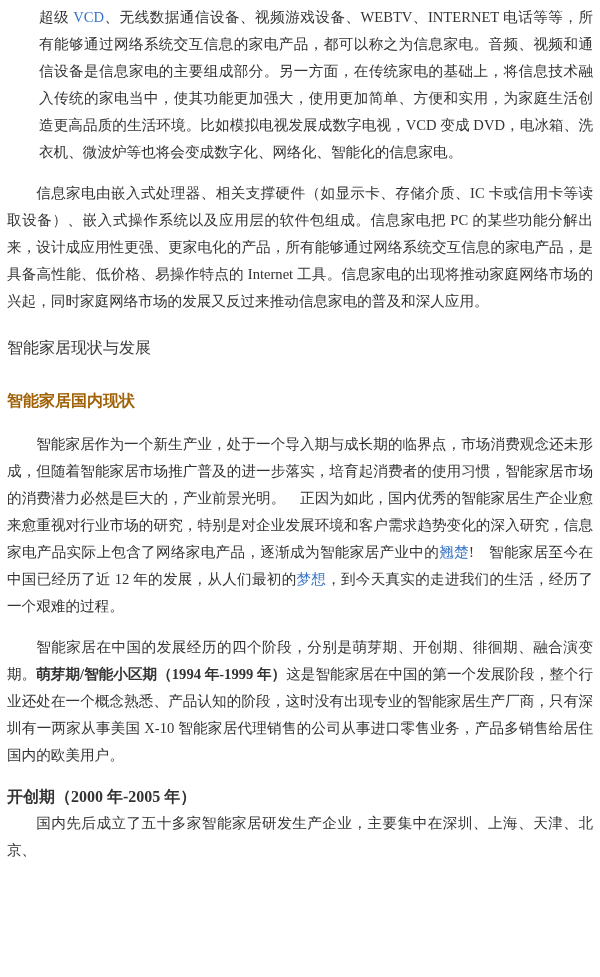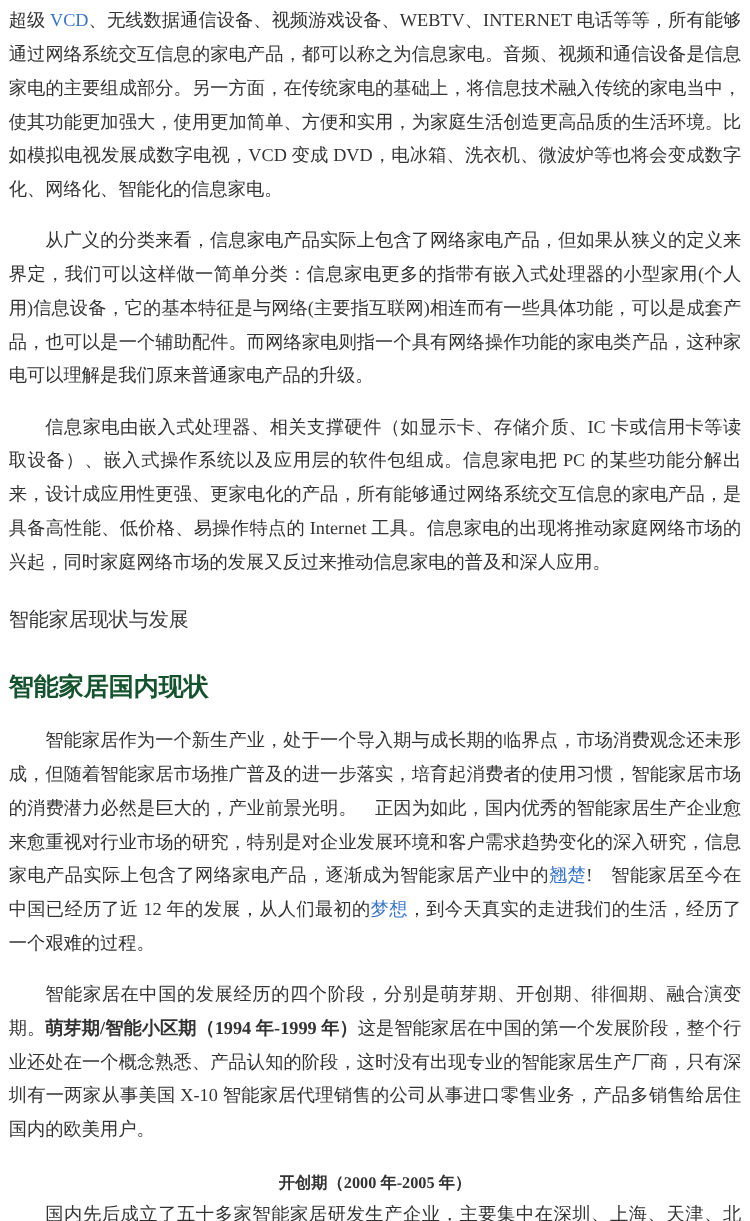--- a/index.html
+++ b/index.html
@@ -21,63 +21,62 @@
     color:var(--text);
     font-family:"Liberation Serif","DejaVu Serif",serif;
     font-size:14.6px;
     line-height:27px;
     text-align:justify;
   }
   .page p{
     margin:14px 0;
   }
   .page p.indent{ text-indent:2em; }
-  .page p:first-child{ margin-top:0; }
+  .page p:first-child{ margin-top:0;margin-left:32px; }
   .page a{
     color:var(--link);
     text-decoration:none;
     cursor:pointer;
   }
   .page b{ font-weight:700; }
   .page h2{
     font-family:"Liberation Sans","DejaVu Sans",sans-serif;
     font-weight:400;
     font-size:16px;
     line-height:30px;
     margin:18px 0 20px;
     color:#383838;
     text-align:left;
   }
   .page h3{
     font-family:"Liberation Sans","DejaVu Sans",sans-serif;
     font-weight:700;
-    font-size:20px;
+    font-size:16px;
     line-height:24px;
     margin:26px 0 18px;
-    color:#14532d;
+    color:#a16207;
     text-align:left;
   }
   .page h4{
     font-weight:700;
-    font-size:13px;
+    font-size:16px;
     line-height:27px;
     margin:14px 0 0;
     color:#333;
-    text-align:center;
+    text-align:left;
     font-family:Liberation Serif, serif;
   }
   .page h4 + p{ margin-top:0; }
 </style>
 </head>
 <body>
 
 <div class="page">
   <div>
       <p><span>超级 </span><a href="#">VCD</a><span>、无线数据通信设备、视频游戏设备、WEBTV、INTERNET 电话等等，所有能够通过网络系统交互信息的家电产品，都可以称之为信息家电。音频、视频和通信设备是信息家电的主要组成部分。另一方面，在传统家电的基础上，将信息技术融入传统的家电当中，使其功能更加强大，使用更加简单、方便和实用，为家庭生活创造更高品质的生活环境。比如模拟电视发展成数字电视，VCD 变成 DVD，电冰箱、洗衣机、微波炉等也将会变成数字化、网络化、智能化的信息家电。</span></p>
-      <p class="indent"><span>从广义的分类来看，信息家电产品实际上包含了网络家电产品，但如果从狭义的定义来界定，我们可以这样做一简单分类：信息家电更多的指带有嵌入式处理器的小型家用(个人用)信息设备，它的基本特征是与网络(主要指互联网)相连而有一些具体功能，可以是成套产品，也可以是一个辅助配件。而网络家电则指一个具有网络操作功能的家电类产品，这种家电可以理解是我们原来普通家电产品的升级。</span></p>
       <p class="indent"><span>信息家电由嵌入式处理器、相关支撑硬件（如显示卡、存储介质、IC 卡或信用卡等读取设备）、嵌入式操作系统以及应用层的软件包组成。信息家电把 PC 的某些功能分解出来，设计成应用性更强、更家电化的产品，所有能够通过网络系统交互信息的家电产品，是具备高性能、低价格、易操作特点的 Internet 工具。信息家电的出现将推动家庭网络市场的兴起，同时家庭网络市场的发展又反过来推动信息家电的普及和深人应用。</span></p>
       <h2>智能家居现状与发展</h2>
       <h3>智能家居国内现状</h3>
       <p class="indent"><span>智能家居作为一个新生产业，处于一个导入期与成长期的临界点，市场消费观念还未形成，但随着智能家居市场推广普及的进一步落实，培育起消费者的使用习惯，智能家居市场的消费潜力必然是巨大的，产业前景光明。　正因为如此，国内优秀的智能家居生产企业愈来愈重视对行业市场的研究，特别是对企业发展环境和客户需求趋势变化的深入研究，信息家电产品实际上包含了网络家电产品，逐渐成为智能家居产业中的</span><a href="#">翘楚</a><span>!　智能家居至今在中国已经历了近 12 年的发展，从人们最初的</span><a href="#">梦想</a><span>，到今天真实的走进我们的生活，经历了一个艰难的过程。</span></p>
       <p class="indent"><span>智能家居在中国的发展经历的四个阶段，分别是萌芽期、开创期、徘徊期、融合演变期。</span><b>萌芽期/智能小区期（1994 年-1999 年）</b><span>这是智能家居在中国的第一个发展阶段，整个行业还处在一个概念熟悉、产品认知的阶段，这时没有出现专业的智能家居生产厂商，只有深圳有一两家从事美国 X-10 智能家居代理销售的公司从事进口零售业务，产品多销售给居住国内的欧美用户。</span></p>
       <h4>开创期（2000 年-2005 年）</h4>
       <p class="indent"><span>国内先后成立了五十多家智能家居研发生产企业，主要集中在深圳、上海、天津、北京、</span></p>
     </div>
 </div>
 

